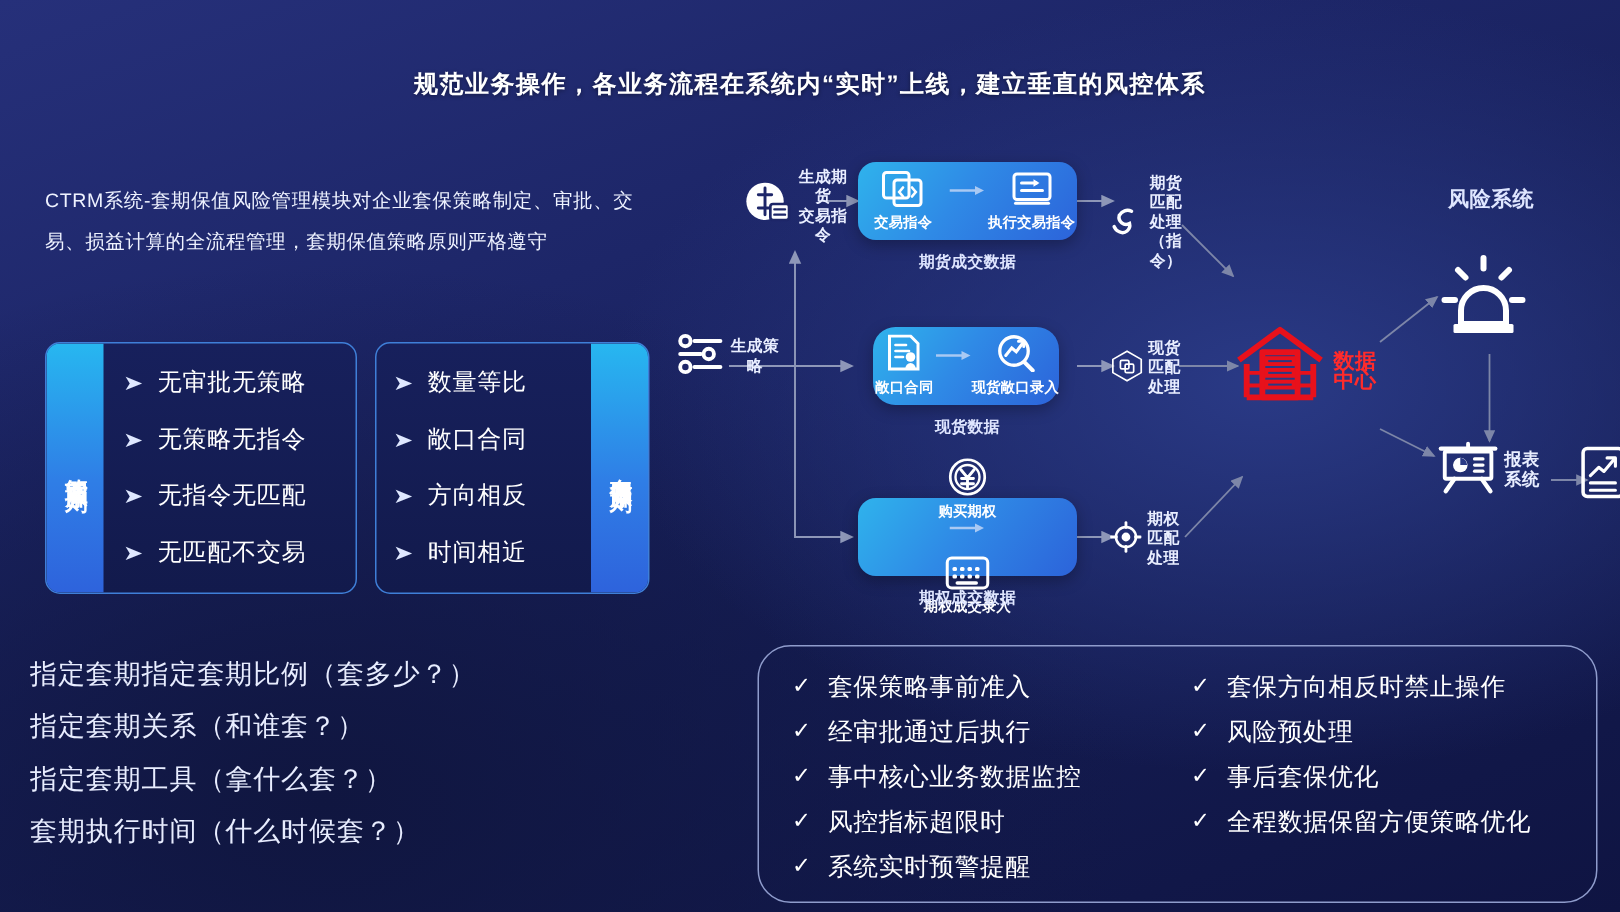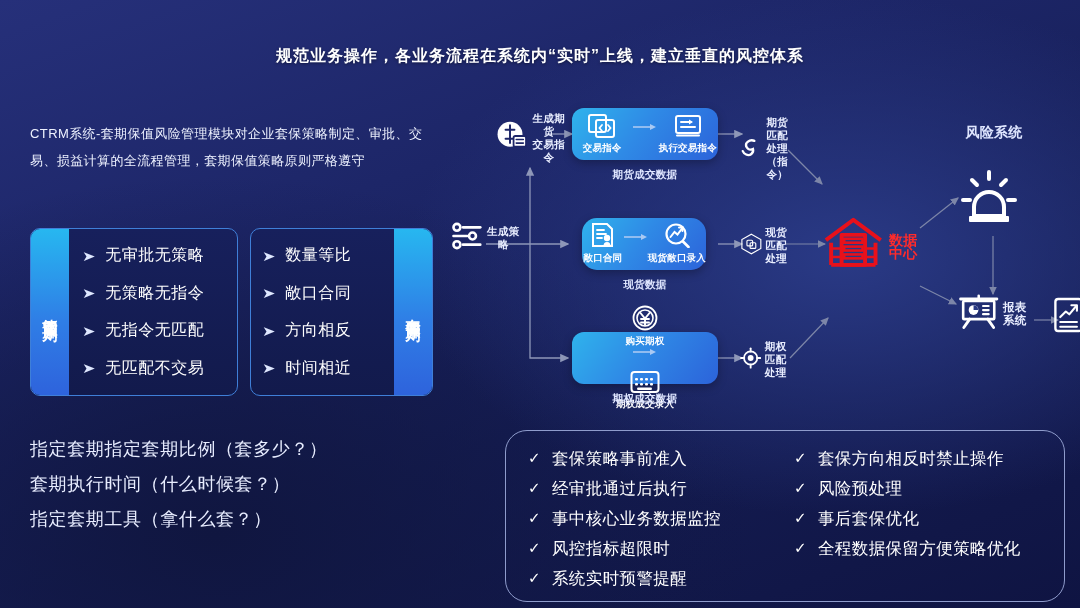--- a/index.html
+++ b/index.html
@@ -51,21 +51,21 @@
   }
   .plist{flex:1;display:flex;flex-direction:column;justify-content:space-around;
     padding:8px 0 8px 0;box-sizing:border-box;}
   .pitem{display:flex;align-items:center;font-size:16px;color:#ffffff;
     letter-spacing:.5px;padding-left:14px;}
   .pitem .chev{color:#dfe8ff;font-size:14px;margin-right:10px;flex:0 0 auto;
     transform:scaleX(1.15);}
   .pbox.right .pitem{padding-left:12px;}
 
   
-  .qlist{position:absolute;left:30px;top:432px;width:420px;}
+  .qlist{position:absolute;left:20px;top:432px;width:420px;}
   .qline{font-size:18px;line-height:35px;color:#e8edff;letter-spacing:.6px;
     font-family:"Liberation Serif","DejaVu Serif",serif;}
 
   
   .checkpanel{
     position:absolute;left:505px;top:430px;width:560px;height:172px;
     border:1.6px solid #8f9ccc;border-radius:22px;box-sizing:border-box;
     padding:12px 20px 10px 22px;
     display:flex;
   }
@@ -152,22 +152,23 @@
       <div class="pitem">
         <span class="chev">➤</span>
         <span>时间相近</span>
       </div>
     </div>
     <div class="ptab">套保四原则</div>
   </div>
 
   <div class="qlist">
     <div class="qline">指定套期指定套期比例（套多少？）</div>
+    <div class="qline">指定套期关系（和谁套？）</div>
+    <div class="qline">指定套期工具（拿什么套？）</div>
     <div class="qline">套期执行时间（什么时候套？）</div>
-    <div class="qline">指定套期工具（拿什么套？）</div>
   </div>
 
   <div class="checkpanel">
     <div class="checkcol c1">
       <div class="citem">
         <span class="tick">✓</span>
         <span>套保策略事前准入</span>
       </div>
       <div class="citem">
         <span class="tick">✓</span>

